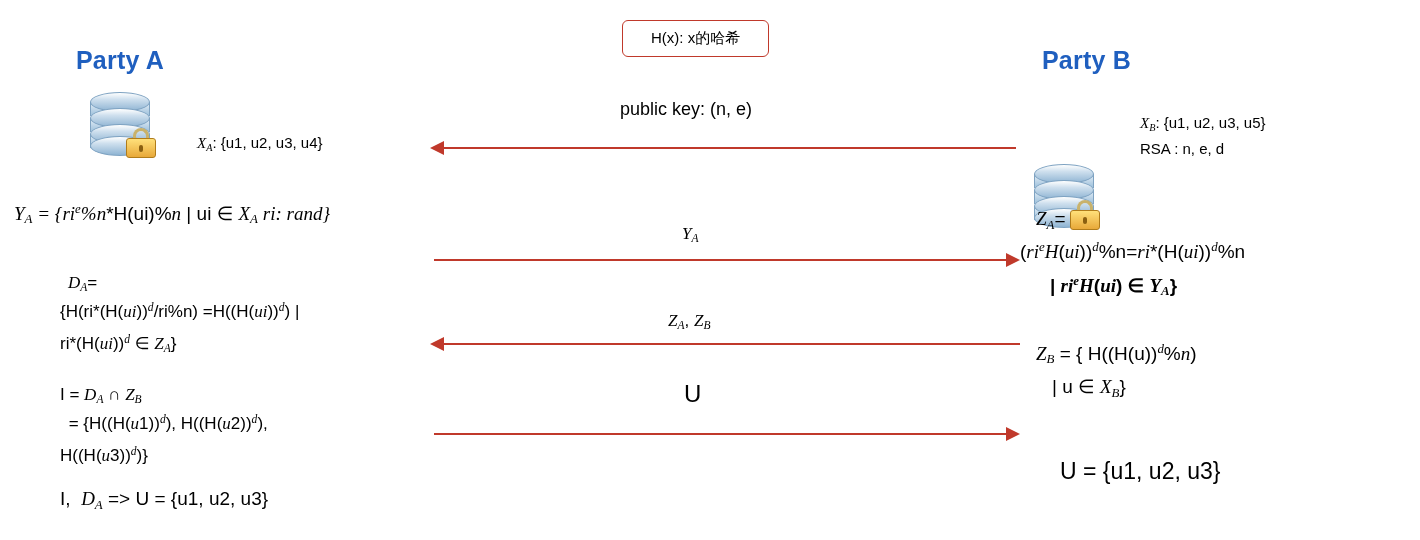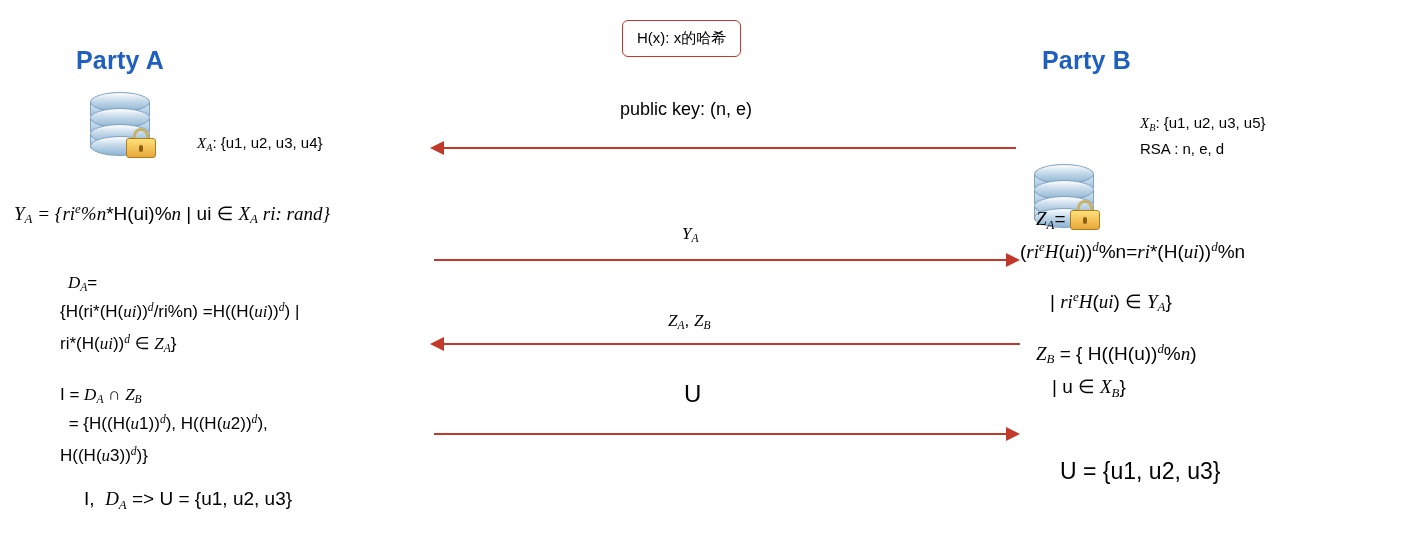--- a/index.html
+++ b/index.html
@@ -20,21 +20,21 @@
   .party-title {
     font-size: 25px;
     font-weight: bold;
     color: #1f5fbf;
     letter-spacing: 0.2px;
   }
 
   .note-box {
     border: 1.5px solid #c0392b;
     border-radius: 6px;
-    padding: 8px 14px;
+    padding: 8px 28px;
     font-size: 15px;
     color: #000;
     background: #ffffff;
     white-space: nowrap;
   }
 
   .arrow-line {
     height: 2px;
     background: #c0392b;
   }
@@ -205,31 +205,31 @@
 <div class="abs formula small" style="left:60px; top:384px;">
   I = <span class="it">D</span><span class="sub">A</span> ∩ <span class="it">Z</span><span class="sub">B</span>
 </div>
 <div class="abs formula small" style="left:64px; top:412px;">
   &nbsp;= {H((H(<span class="it">u</span>1))<span class="sup">d</span>), H((H(<span class="it">u</span>2))<span class="sup">d</span>),
 </div>
 <div class="abs formula small" style="left:60px; top:444px;">
   H((H(<span class="it">u</span>3))<span class="sup">d</span>)}
 </div>
 
-<div class="abs formula" style="left:60px; top:486px;margin-left:24px;">
+<div class="abs formula" style="left:60px; top:486px;">
   I,&nbsp; <span class="it">D</span><span class="sub">A</span> =&gt; U = {u1, u2, u3}
 </div>
 
 <div class="abs formula" style="left:1036px; top:206px;">
   <span class="it">Z</span><span class="sub">A</span>=
 </div>
 <div class="abs formula" style="left:1020px; top:238px;">
   (<span class="it">ri</span><span class="sup">e</span><span class="it">H</span>(<span class="it">ui</span>))<span class="sup">d</span>%n=<span class="it">ri</span>*(H(<span class="it">ui</span>))<span class="sup">d</span>%n
 </div>
-<div class="abs formula" style="left:1050px; top:288px;">
+<div class="abs formula" style="left:1050px; top:272px;font-weight:bold;">
   | <span class="it">ri</span><span class="sup">e</span><span class="it">H</span>(<span class="it">ui</span>) ∈ <span class="it">Y</span><span class="sub">A</span>}
 </div>
 
 <div class="abs formula" style="left:1036px; top:340px;">
   <span class="it">Z</span><span class="sub">B</span> = { H((H(u))<span class="sup">d</span>%<span class="it">n</span>)
 </div>
 <div class="abs formula" style="left:1052px; top:374px;">
   | u ∈ <span class="it">X</span><span class="sub">B</span>}
 </div>
 

